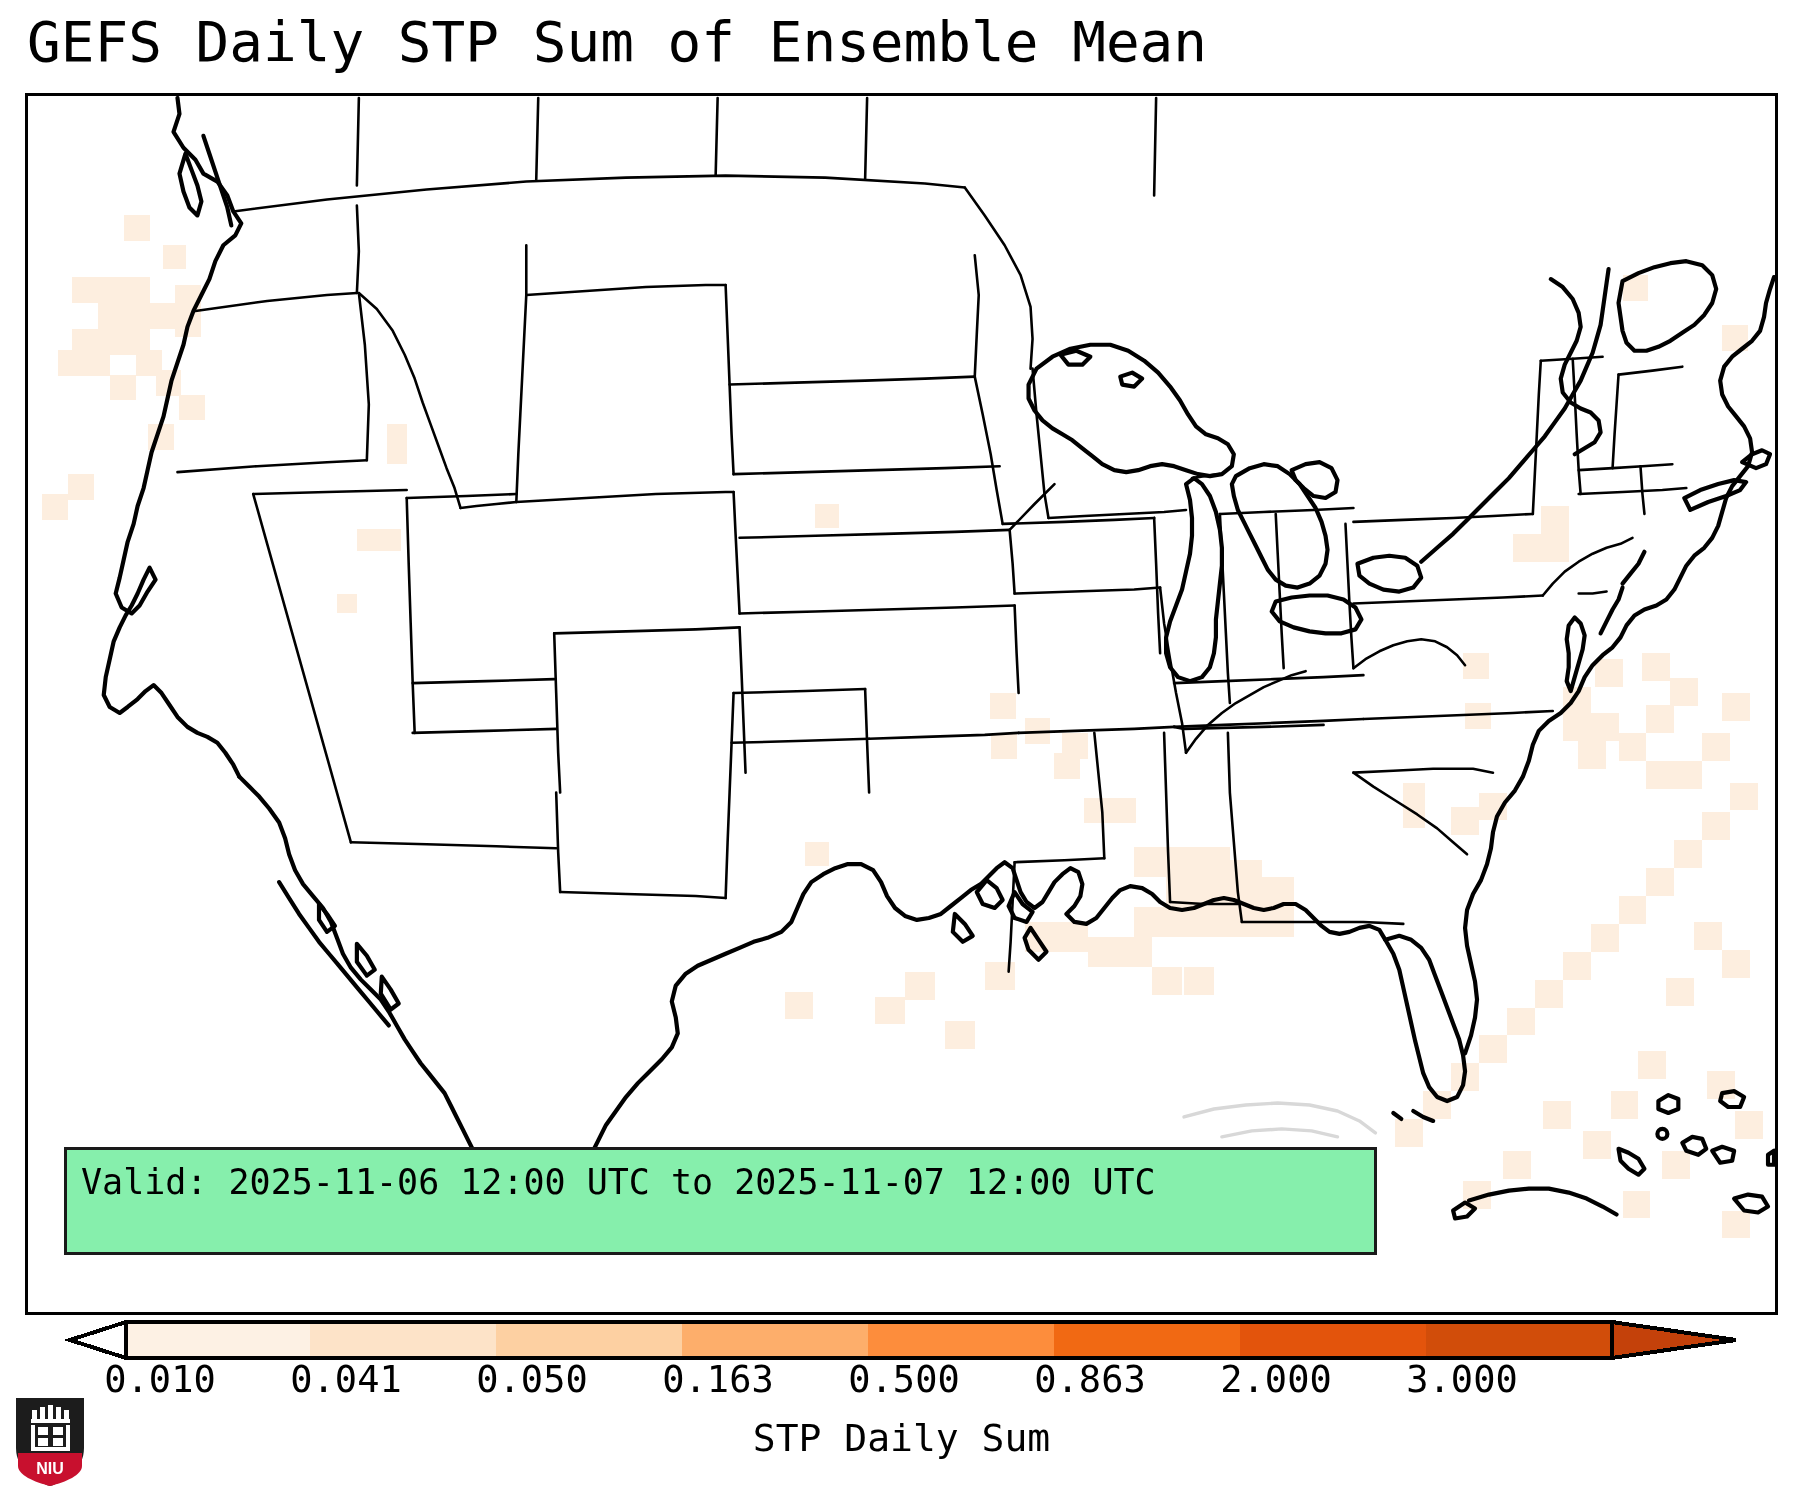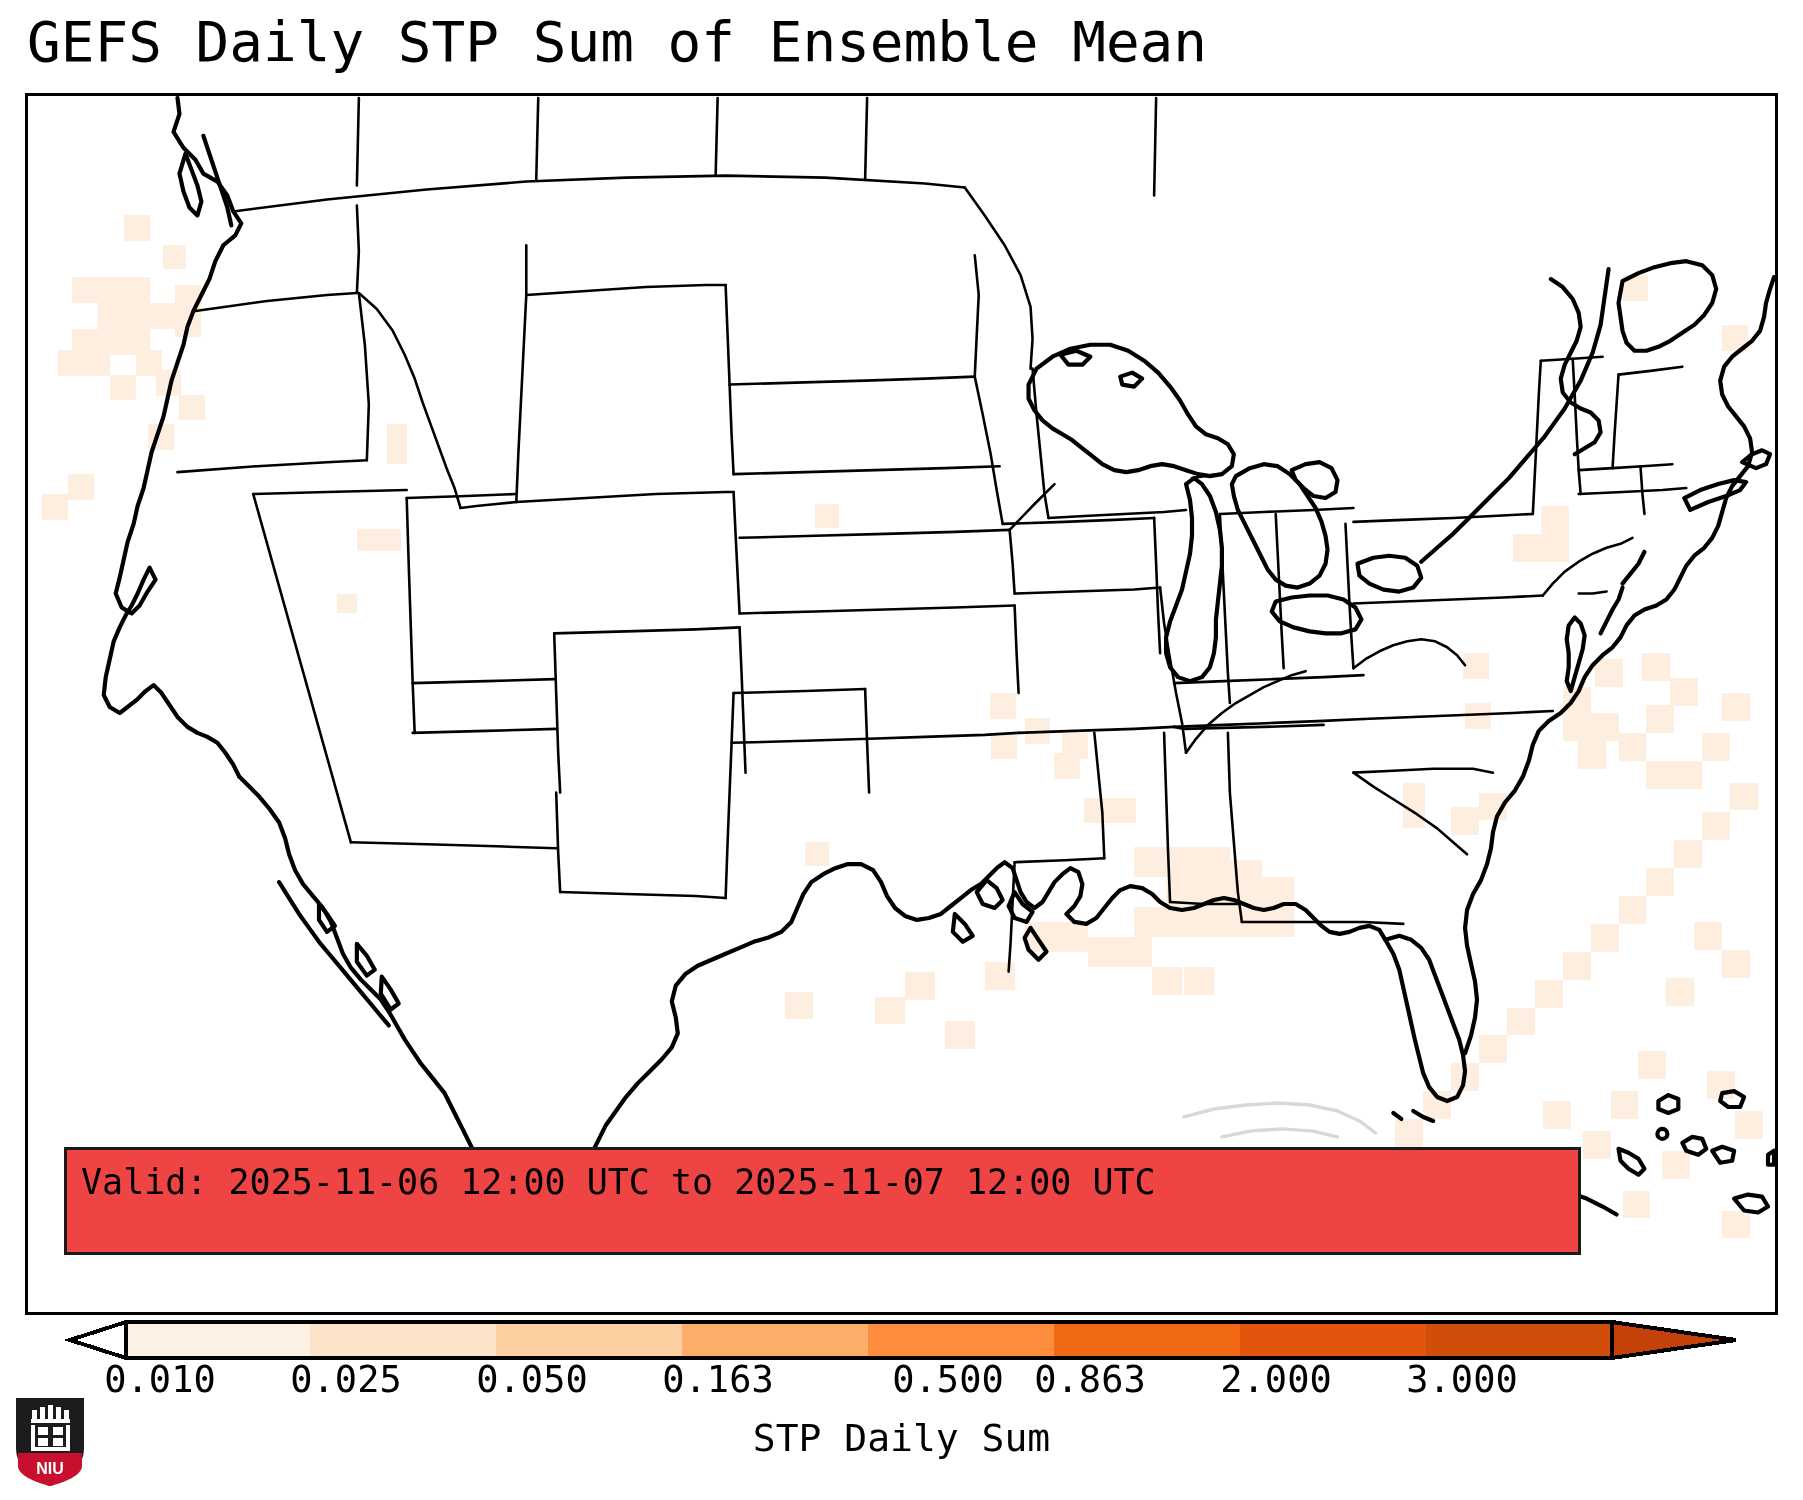--- a/index.html
+++ b/index.html
@@ -47,25 +47,25 @@
     width: 100%;
     height: 100%;
     display: block;
   }
 
   
   #info-box {
     position: absolute;
     left: 64px;
     top: 1147px;
-    width: 1517px;
+    width: 1313px;
     height: 108px;
     border: 3px solid #1a1a1a;
     box-sizing: border-box;
-    background: #ef4444;
+    background: #86efac;
     padding: 9px 0 0 14px;
     z-index: 5;
   }
   .info-line {
     font-size: 35px;
     line-height: 46px;
     white-space: pre;
     font-family: "DejaVu Sans Mono", "Liberation Mono", monospace;
     color: #000000;
   }
@@ -575,24 +575,24 @@
       <line x1="904" y1="38" x2="904" y2="54"></line>
       <line x1="1090" y1="38" x2="1090" y2="54"></line>
       <line x1="1276" y1="38" x2="1276" y2="54"></line>
       <line x1="1462" y1="38" x2="1462" y2="54"></line>
     </g>
   </svg>
 </div>
 
 <div id="colorbar-ticklabels">
   <span class="cb-ticklabel" style="left:160px">0.010</span>
-  <span class="cb-ticklabel" style="left:346px">0.025</span>
+  <span class="cb-ticklabel" style="left:346px">0.041</span>
   <span class="cb-ticklabel" style="left:532px">0.050</span>
   <span class="cb-ticklabel" style="left:718px">0.163</span>
-  <span class="cb-ticklabel" style="left:948px">0.500</span>
+  <span class="cb-ticklabel" style="left:904px">0.500</span>
   <span class="cb-ticklabel" style="left:1090px">0.863</span>
   <span class="cb-ticklabel" style="left:1276px">2.000</span>
   <span class="cb-ticklabel" style="left:1462px">3.000</span>
 </div>
 
 <div id="colorbar-axis-label">STP Daily Sum</div>
 
 <svg id="niu-logo" viewBox="0 0 72 92">
 
   <path d="M2 2 L70 2 L70 52 C70 74 50 86 36 90 C22 86 2 74 2 52 Z" fill="#1c1c1c"></path>

